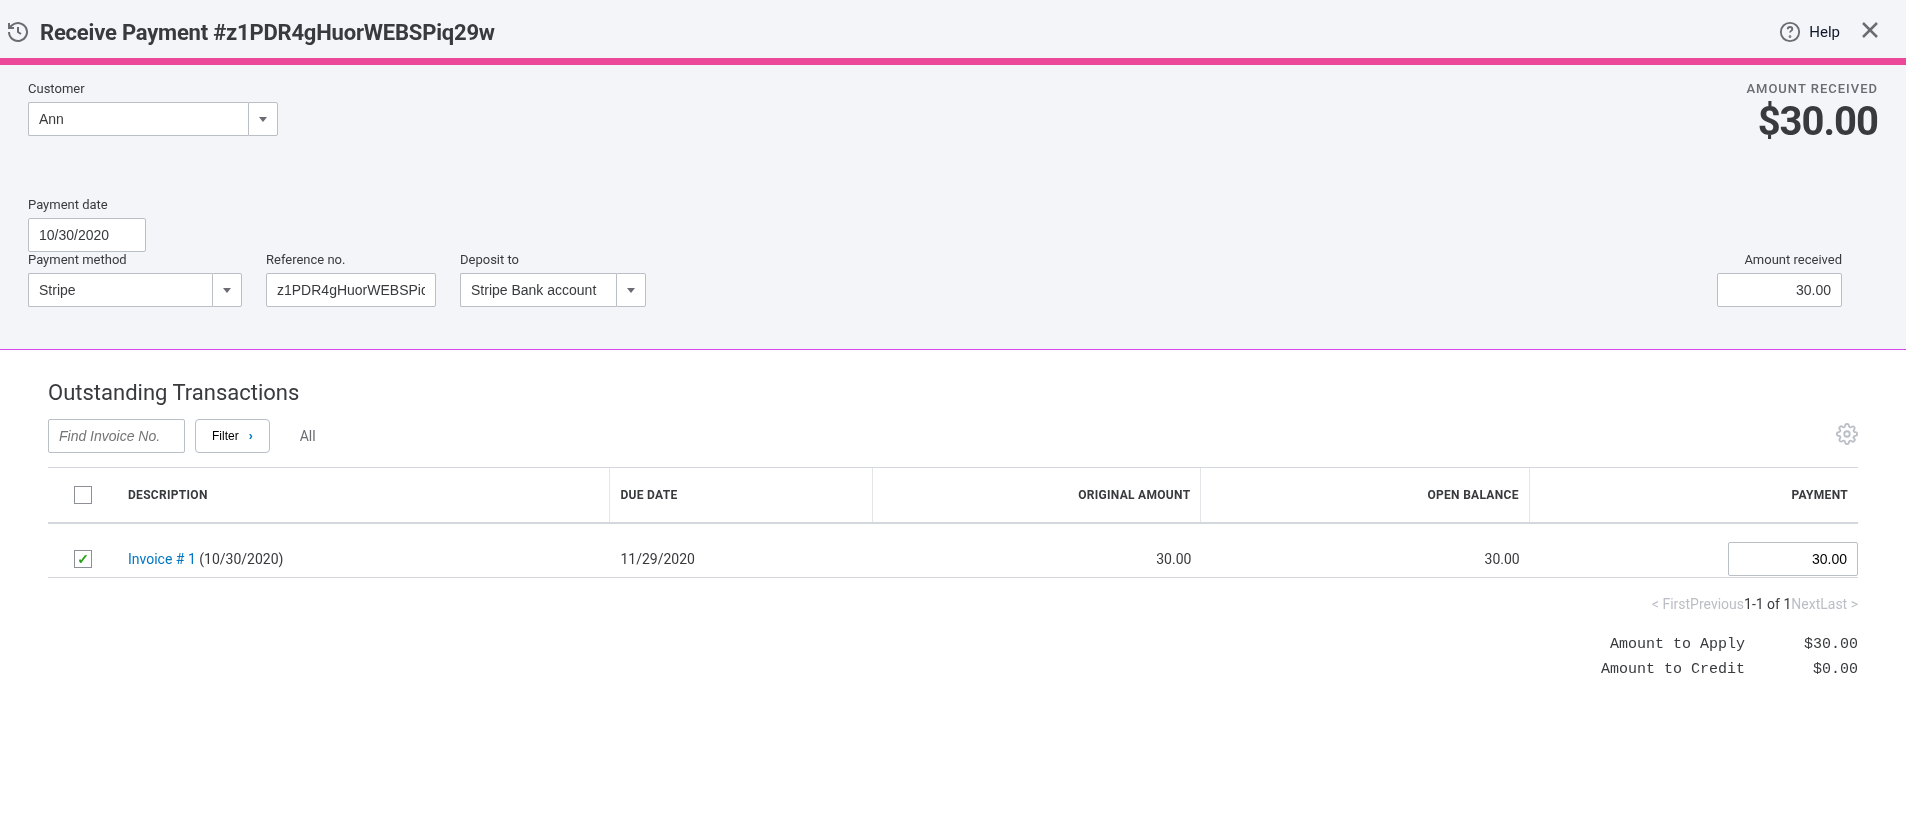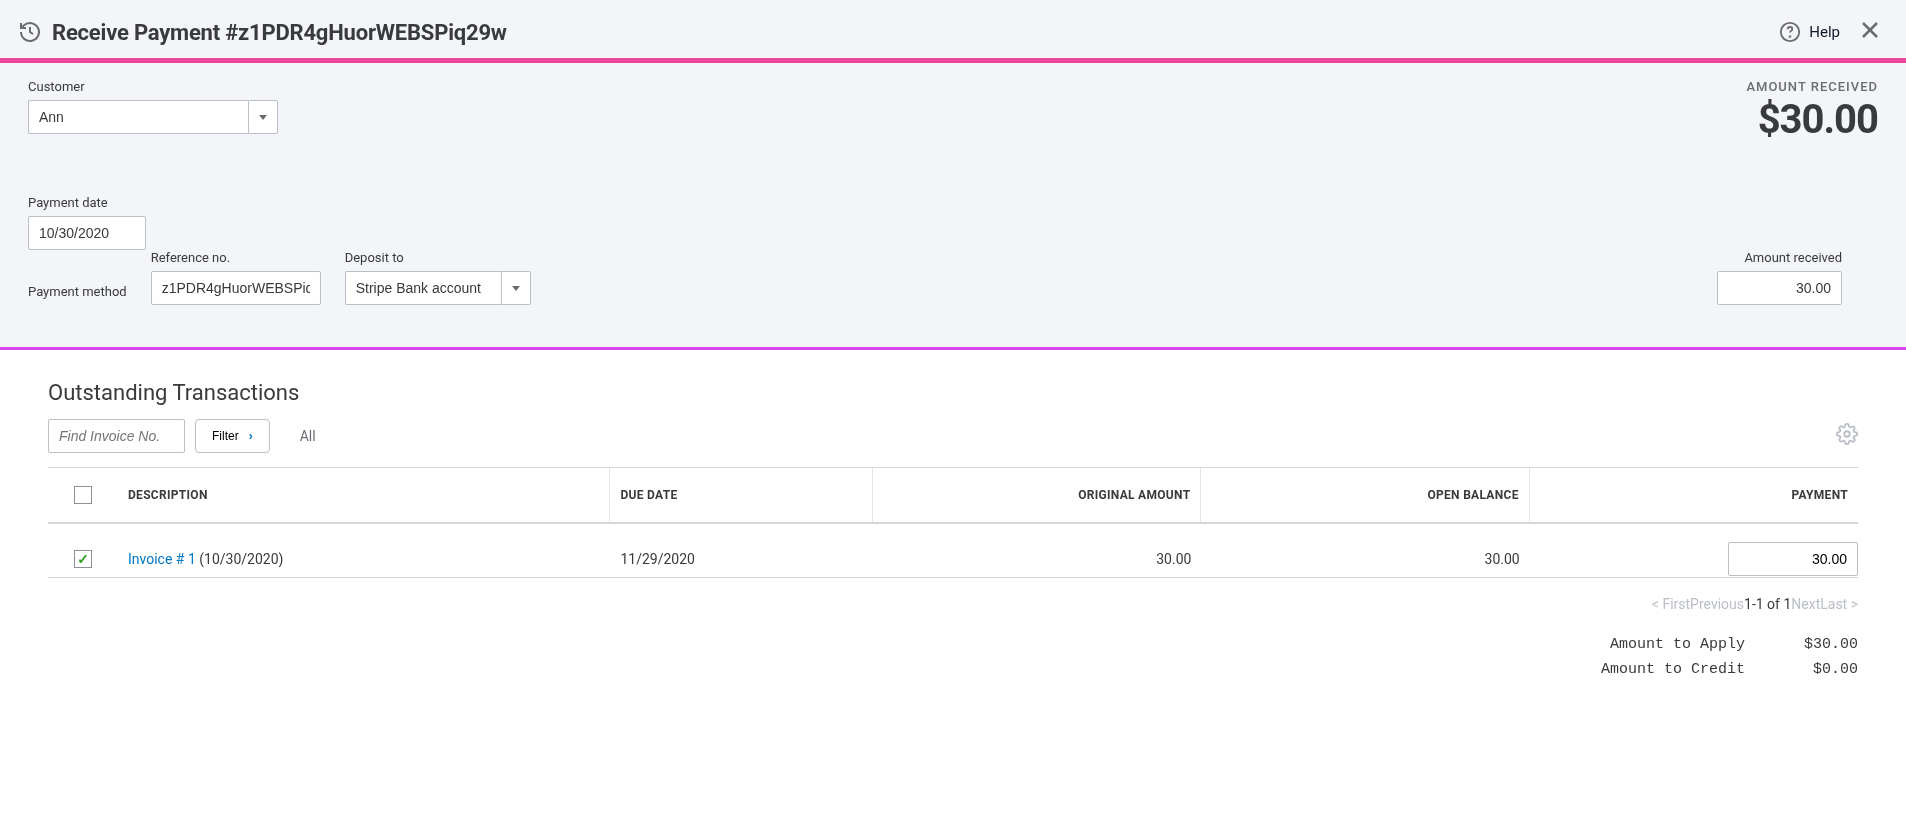--- a/index.html
+++ b/index.html
@@ -1,26 +1,26 @@
 <!DOCTYPE html>
 <html><head>
 <meta charset="utf-8">
 <style>
   * { box-sizing: border-box; margin: 0; padding: 0; }
   body { font-family: -apple-system, BlinkMacSystemFont, "Segoe UI", Roboto, Helvetica, Arial, sans-serif; color: #393a3d; background: #fff; overflow-x: hidden; }
-  .top-bar { display: flex; align-items: center; padding: 18px 24px 12px 18px; border-bottom: 5px solid #ec4899; background: #f4f5f8; }
+  .top-bar { display: flex; align-items: center; padding: 18px 24px 12px 6px; border-bottom: 7px solid #ec4899; background: #f4f5f8; }
   .history-icon { width: 24px; height: 24px; margin-right: 10px; color: #6b6c72; }
   .page-title { font-size: 22px; font-weight: 700; letter-spacing: -0.2px; flex: 1; }
   .help-group { display: flex; align-items: center; gap: 8px; margin-right: 18px; color: #6b6c72; cursor: pointer; }
   .help-group svg { width: 22px; height: 22px; }
   .help-label { font-size: 15px; color: #0f172a; }
   .close-btn { cursor: pointer; color: #6b6c72; }
   .close-btn svg { width: 24px; height: 24px; stroke-width: 2.5; }
 
-  .header-section { background: #f4f5f8; padding: 16px 28px 42px 28px; border-bottom: 3px solid #d946ef; }
+  .header-section { background: #f4f5f8; padding: 16px 28px 42px 28px; border-bottom: 1px solid #d946ef; }
   .row { display: flex; align-items: flex-start; }
   .field-block { display: flex; flex-direction: column; margin-right: 36px; }
   .field-label { font-size: 13px; color: #393a3d; margin-bottom: 6px; }
   .combo { display: flex; }
   .combo input, .text-input { height: 34px; border: 1px solid #babec5; background: #fff; padding: 0 10px; font-size: 14px; color: #393a3d; border-radius: 2px; }
   .combo input { border-right: none; border-top-right-radius: 0; border-bottom-right-radius: 0; }
   .combo .dd-btn { width: 30px; height: 34px; border: 1px solid #babec5; border-left: 1px solid #babec5; background: #fff; display: flex; align-items: center; justify-content: center; border-top-right-radius: 2px; border-bottom-right-radius: 2px; cursor: pointer; }
   .dd-btn .tri { width: 0; height: 0; border-left: 4px solid transparent; border-right: 4px solid transparent; border-top: 5px solid #6b6c72; }
   .w220 { width: 220px; }
   .w118 { width: 118px; }
@@ -120,20 +120,26 @@
       <div class="field-block">
         <label class="field-label">Payment date</label>
         <input class="text-input w118" value="10/30/2020" style="">
       </div>
     </div>
   </div>
 
   <div class="row" style="margin-top:0; align-items:flex-end;">
     <div class="field-block" style="margin-right:24px;">
       <label class="field-label">Payment method</label>
+      <div class="combo">
+        <input style="width: 184px;" value="Stripe">
+        <div class="dd-btn">
+            <span class="tri"></span>
+          </div>
+      </div>
     </div>
     <div class="field-block" style="margin-right:24px;">
       <label class="field-label">Reference no.</label>
       <input class="text-input w170" value="z1PDR4gHuorWEBSPiq2" style="">
     </div>
     <div class="field-block">
       <label class="field-label">Deposit to</label>
       <div class="combo">
         <input style="width: 156px;" value="Stripe Bank account">
         <div class="dd-btn">

